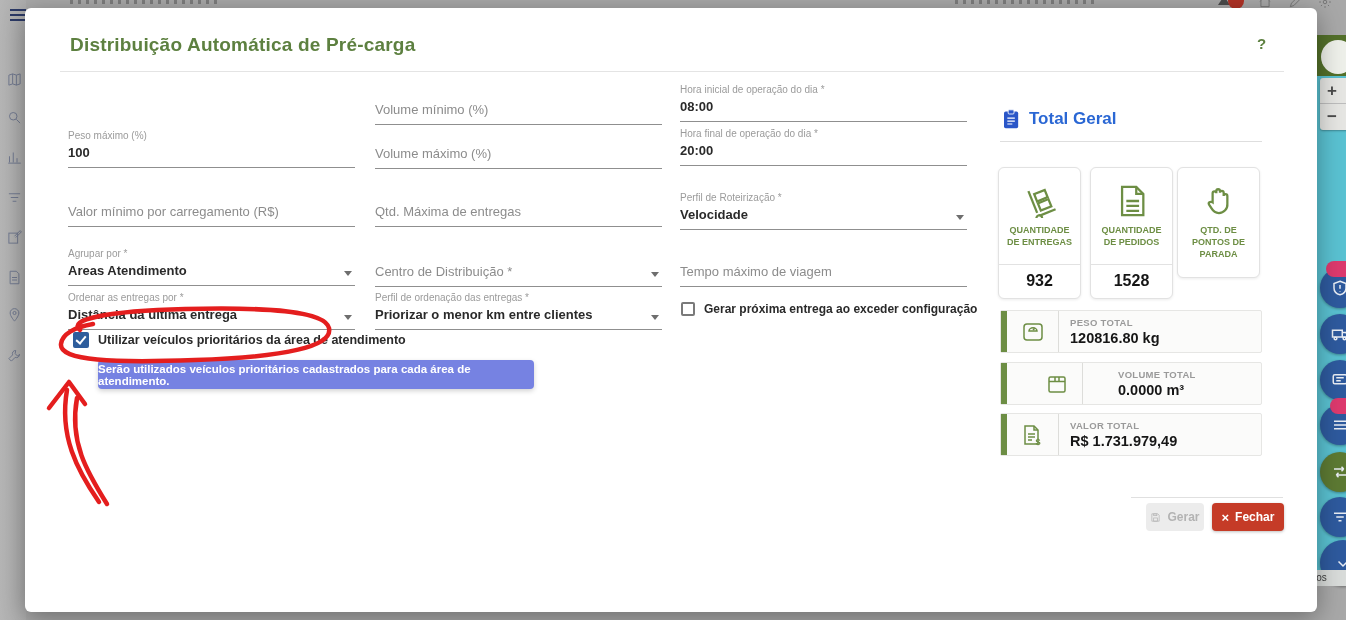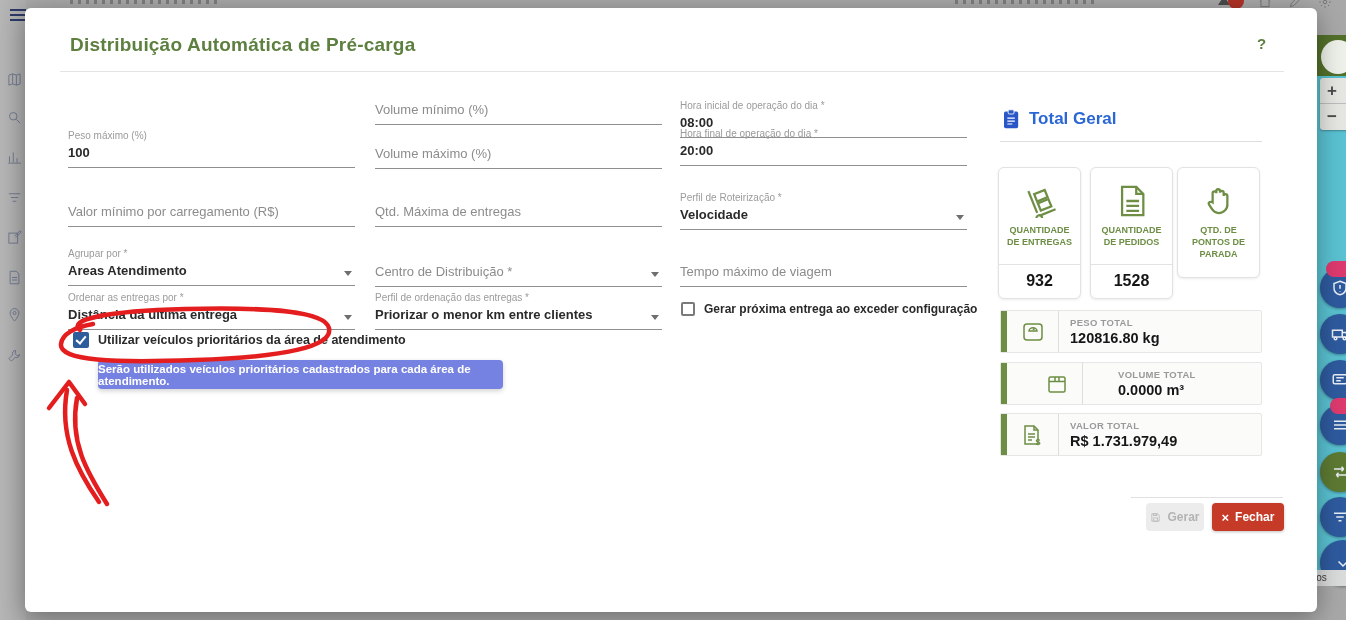--- a/index.html
+++ b/index.html
@@ -44,21 +44,21 @@
   .field.nolabel { padding-top:16px; }
   .caret { position:absolute; right:3px; bottom:10px; width:0; height:0; border-left:4px solid transparent; border-right:4px solid transparent; border-top:5px solid #6e6e6e; }
 
   .checkrow { position:absolute; display:flex; align-items:center; gap:9px; cursor:pointer; }
   .cbox { width:14px; height:14px; border:2px solid #7a7a7a; border-radius:2px; background:#fff; flex:0 0 auto; position:relative; }
   .cbox.checked { width:16px; height:16px; border:none; background:#2e5d9c; border-radius:2px; }
   .cbox.checked::after { content:""; position:absolute; left:5px; top:2px; width:4px; height:8px; border-right:2px solid #fff; border-bottom:2px solid #fff; transform:rotate(40deg); }
   .checklabel { font-size:12.5px; font-weight:bold; color:#2a2a2a; }
   .checkrow.light .checklabel { font-weight:bold; font-size:12px; }
 
-  .tooltip { position:absolute; left:73px; top:352px; width:405px; height:29px; background:#7682e2; border-radius:4px; color:#fff; font-size:11.5px; font-weight:bold; display:flex; align-items:center; justify-content:center; box-shadow:0 2px 5px rgba(0,0,0,.18); }
+  .tooltip { position:absolute; left:73px; top:352px; width:436px; height:29px; background:#7682e2; border-radius:4px; color:#fff; font-size:11.5px; font-weight:bold; display:flex; align-items:center; justify-content:center; box-shadow:0 2px 5px rgba(0,0,0,.18); }
 
   
   .tg-header { position:absolute; left:978px; top:101px; display:flex; align-items:center; gap:9px; }
   .tg-header svg { width:17px; height:20px; }
   .tg-title { font-size:17px; font-weight:bold; color:#2a67d4; }
   .tg-divider { position:absolute; left:975px; top:133px; width:262px; border-top:1px solid #dedede; }
   .card { position:absolute; width:83px; background:#fff; border:1px solid #e2e2e2; border-radius:6px; box-shadow:0 1px 3px rgba(0,0,0,.08); text-align:center; }
   .card .cicon { height:52px; display:flex; align-items:flex-end; justify-content:center; padding-bottom:2px; }
   .card .cicon svg { width:34px; height:34px; stroke:#6d8e44; fill:none; stroke-width:1.6; }
   .card .clabel { font-size:9px; font-weight:bold; color:#6d8e44; line-height:1.35; padding:4px 4px 8px; min-height:44px; }
@@ -188,21 +188,21 @@
 </div>
 
 <div class="modal">
   <div class="m-title">Distribuição Automática de Pré-carga</div>
   <div class="m-help">?</div>
   <div class="m-divider"></div>
 
   <div class="field nolabel ph" style="left:350px;top:78px;">
     <div class="fvalue">Volume mínimo (%)</div>
   </div>
-  <div class="field" style="left:655px;top:92px;">
+  <div class="field" style="left:655px;top:76px;">
     <div class="flabel">Hora inicial de operação do dia *</div>
     <div class="fvalue">08:00</div>
   </div>
 
   <div class="field" style="left:43px;top:122px;">
     <div class="flabel">Peso máximo (%)</div>
     <div class="fvalue">100</div>
   </div>
   <div class="field nolabel ph" style="left:350px;top:122px;">
     <div class="fvalue">Volume máximo (%)</div>

